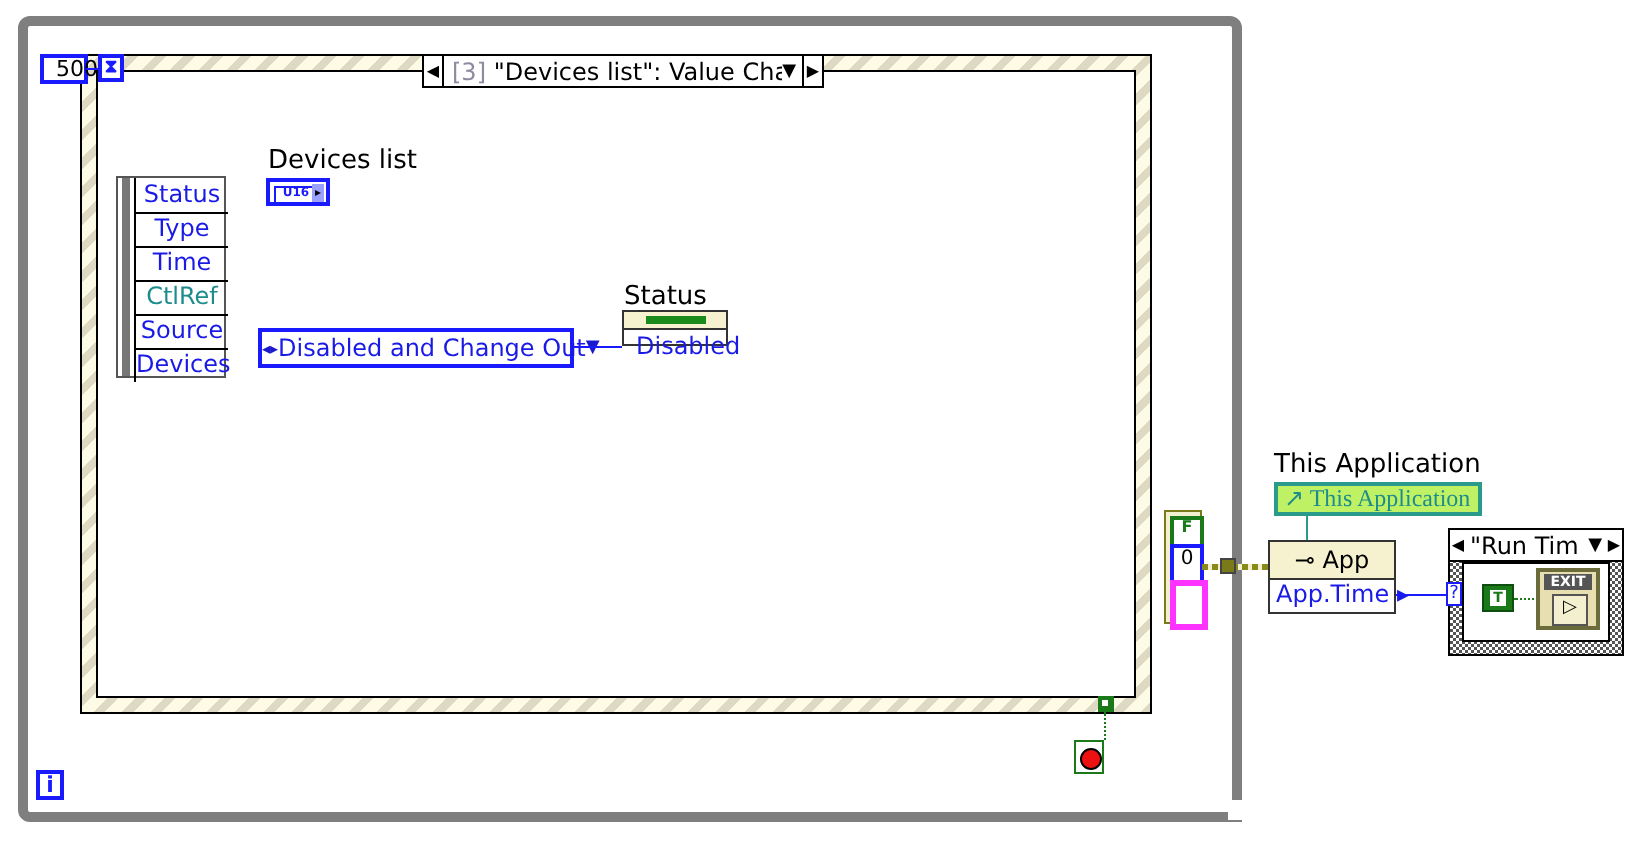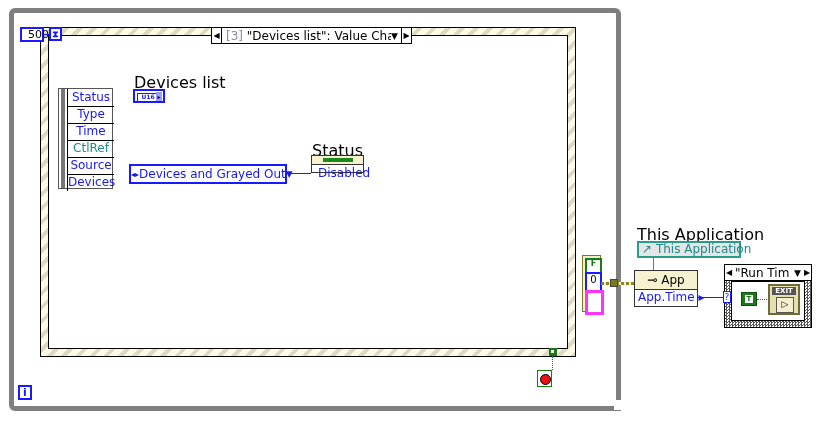--- a/index.html
+++ b/index.html
@@ -34,21 +34,21 @@
   .timeout-icon { left:49px; top:27px; width:13px; height:14px; border:2px solid #1a1aff; background:#fff;
     color:#1a1aff; font-size:9px; line-height:10px; text-align:center; font-weight:bold; }
 
   
   .evnode { left:58px; top:88px; width:55px; height:101px; border:1px solid #555; background:#fff; }
   .evnode .bar { position:absolute; left:2px; top:0; width:4px; height:100%; background:#777; }
   .evnode .row { position:absolute; left:8px; width:46px; height:17px; border-bottom:1px solid #000;
     border-left:1px solid #000; text-align:center; line-height:16px; font-size:12px; color:#1a1ae6; }
   .evnode .row.teal { color:#1e8c8c; }
 
-  .label { font-size:16px; white-space:nowrap;text-align:center; }
+  .label { font-size:13px; white-space:nowrap;text-align:center; }
 
   .u16 { left:133px; top:89px; width:32px; height:14px; border:2px solid #1a1aff; background:#fff; }
   .u16 .in { position:absolute; left:2px; top:2px; width:20px; height:7px; border:1px solid #1a1aff;
     font-size:6px; line-height:6px; color:#1a1aff; font-weight:bold; text-align:center; }
   .u16 .tri { position:absolute; right:1px; top:1px; width:6px; height:9px; background:#9aa0ff; font-size:6px; line-height:9px; text-align:center; }
 
   .ring-const { left:129px; top:164px; width:158px; height:20px; border:2px solid #1a1aff; background:#fff;
     display:flex; align-items:center; font-size:12px; color:#1a1acc; }
   .ring-const .ic { width:12px; font-size:8px; text-align:center; }
   .ring-const .t { flex:1; color:#1a1ae6; white-space:nowrap; }
@@ -76,22 +76,22 @@
   .err-cluster { left:582px; top:255px; width:19px; height:57px; border:1px solid #7a7a1a; background:#f3f0cf; }
   .err-cluster .f { position:absolute; left:2px; top:2px; width:13px; height:12px; border:2px solid #1a7a1a; background:#fff;
     color:#1a7a1a; font-size:8px; font-weight:bold; text-align:center; line-height:8px; }
   .err-cluster .n { position:absolute; left:2px; top:16px; width:13px; height:16px; border:2px solid #1a1aff; background:#fff;
     font-size:10px; line-height:12px; text-align:center; }
   .err-cluster .s { position:absolute; left:2px; top:34px; width:13px; height:19px; border:3px solid #ff33ff; background:#fff; }
   .err-wire { left:601px; top:282px; width:33px; height:3px;
     background: repeating-linear-gradient(90deg, #8a8a1a 0 3px, #f3f0cf 3px 5px); }
   .err-tunnel { left:610px; top:279px; width:8px; height:8px; background:#7a7a1a; border:1px solid #444; }
 
-  .app-ref { left:637px; top:241px; width:104px; height:17px; border:2px solid #2a9a8a; background:#e5e5e5;
-    font-size:12px; color:#1e8c8c; line-height:13px; padding-left:3px; white-space:nowrap; }
+  .app-ref { left:637px; top:241px; width:104px; height:17px; border:2px solid #2a9a8a; background:#bef264;
+    font-size:12px; color:#1e8c8c; line-height:13px; padding-left:3px; white-space:nowrap;font-family:Liberation Serif, serif; }
   .app-ref-wire { left:653px; top:258px; width:1px; height:13px; background:#2a9a8a; }
 
   .propnode { left:634px; top:270px; width:64px; height:37px; border:1px solid #333; background:#fff;text-decoration:underline; }
   .propnode .hdr { position:absolute; left:0; top:0; width:100%; height:18px; background:#f6f2cf; border-bottom:1px solid #333;
     font-size:12px; line-height:18px; text-align:center; }
   .propnode .row { position:absolute; left:0; top:18px; width:100%; height:18px; font-size:12px; line-height:17px;
     color:#1a1ae6; padding-left:3px; white-space:nowrap; }
 
   .case { left:724px; top:264px; width:88px; height:64px; border:1px solid #000;
     background: repeating-conic-gradient(#555 0 25%, #fff 0 50%) 0 0 / 3px 3px; }
@@ -145,21 +145,21 @@
 </div>
 
 <div class="abs label" style="left:134px; top:73px;">Devices list</div>
 <div class="abs u16">
   <div class="in">U16</div>
   <div class="tri">▸</div>
 </div>
 
 <div class="abs ring-const">
   <span class="ic">◂▸</span>
-  <span class="t">Devices and Grayed Out</span>
+  <span class="t">Disabled and Change Out</span>
   <span class="dd">▼</span>
 </div>
 <div class="abs wire-blue" style="left:287px; top:173px; width:24px;"></div>
 
 <div class="abs label" style="left:312px; top:141px;">Status</div>
 <div class="abs status-node">
   <div class="hdr">
       <div class="g"></div>
     </div>
   <div class="t">Disabled</div>

